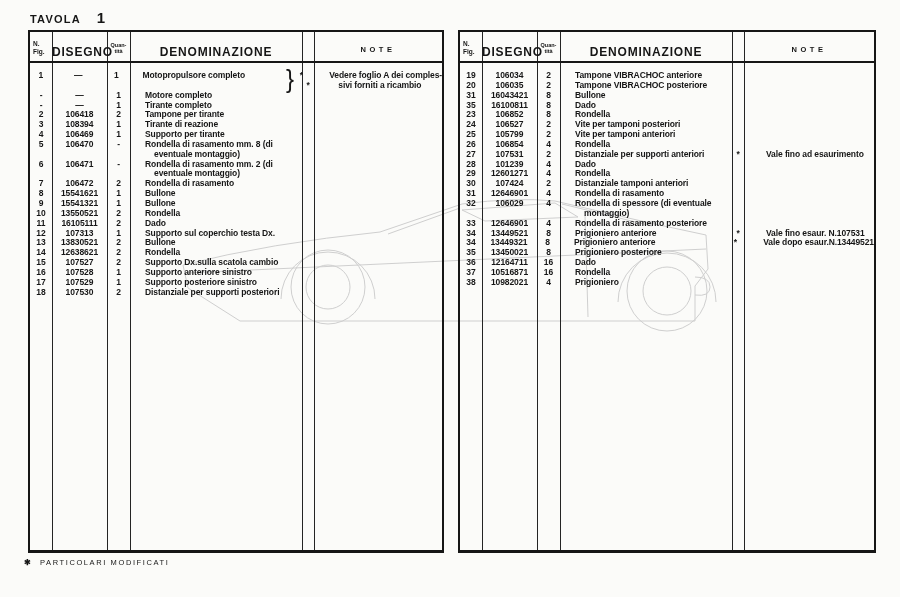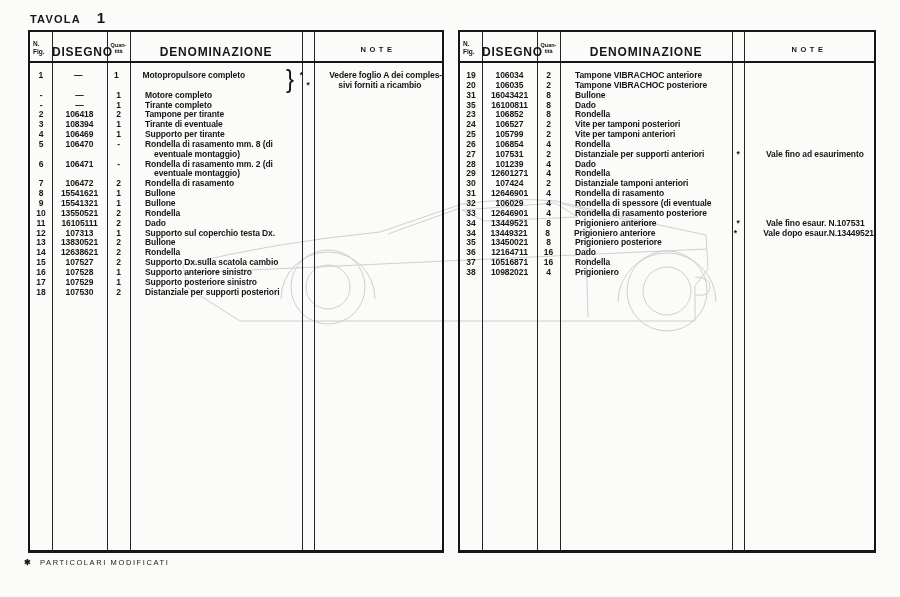--- a/index.html
+++ b/index.html
@@ -157,21 +157,21 @@
           <div class="cell c-dis">106418</div>
           <div class="cell c-qty">2</div>
           <div class="cell c-den">Tampone per tirante</div>
           <div class="cell c-star"></div>
           <div class="cell c-note"></div>
         </div>
         <div class="trow">
           <div class="cell c-fig">3</div>
           <div class="cell c-dis">108394</div>
           <div class="cell c-qty">1</div>
-          <div class="cell c-den">Tirante di eventuale</div>
+          <div class="cell c-den">Tirante di reazione</div>
           <div class="cell c-star"></div>
           <div class="cell c-note"></div>
         </div>
         <div class="trow">
           <div class="cell c-fig">4</div>
           <div class="cell c-dis">106469</div>
           <div class="cell c-qty">1</div>
           <div class="cell c-den">Supporto per tirante</div>
           <div class="cell c-star"></div>
           <div class="cell c-note"></div>
@@ -434,20 +434,28 @@
         </div>
         <div class="trow">
           <div class="cell c-fig">32</div>
           <div class="cell c-dis">106029</div>
           <div class="cell c-qty">4</div>
           <div class="cell c-den">Rondella di spessore (di eventuale</div>
           <div class="cell c-star"></div>
           <div class="cell c-note"></div>
         </div>
         <div class="trow">
+          <div class="cell c-fig"></div>
+          <div class="cell c-dis"></div>
+          <div class="cell c-qty"></div>
+          <div class="cell c-den">    montaggio)</div>
+          <div class="cell c-star"></div>
+          <div class="cell c-note"></div>
+        </div>
+        <div class="trow">
           <div class="cell c-fig">33</div>
           <div class="cell c-dis">12646901</div>
           <div class="cell c-qty">4</div>
           <div class="cell c-den">Rondella di rasamento posteriore</div>
           <div class="cell c-star"></div>
           <div class="cell c-note"></div>
         </div>
         <div class="trow">
           <div class="cell c-fig">34</div>
           <div class="cell c-dis">13449521</div>

